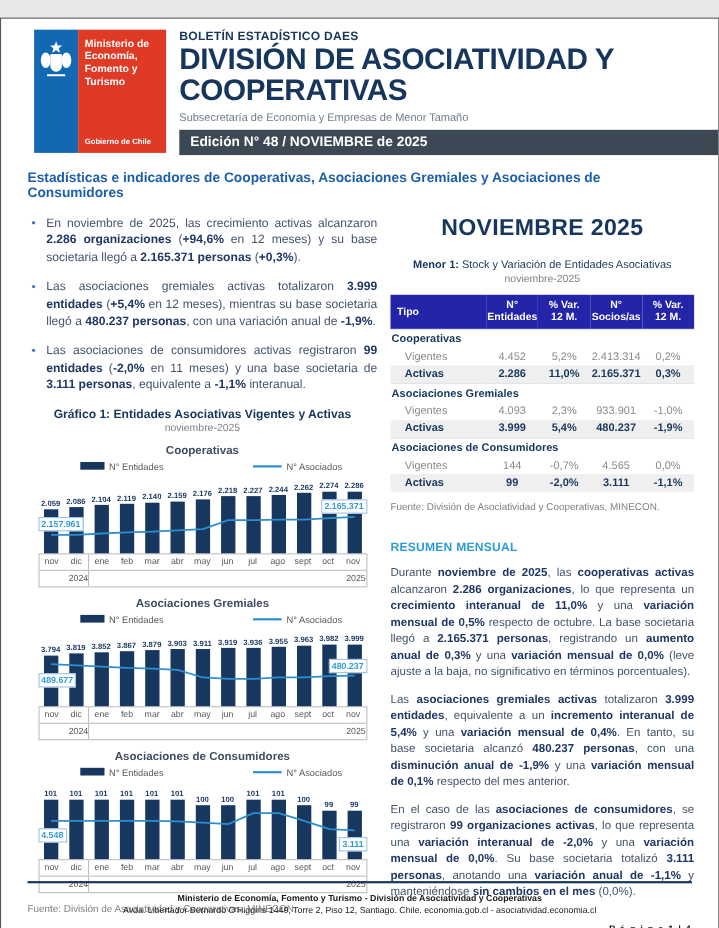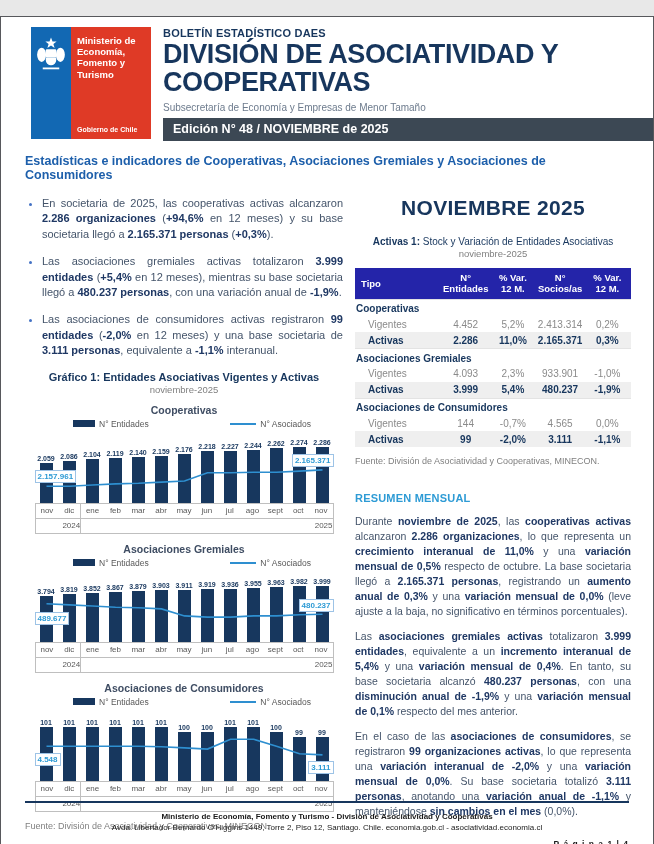--- a/index.html
+++ b/index.html
@@ -113,23 +113,23 @@
       <div class="edition-bar">Edición N° 48 / NOVIEMBRE de 2025</div>
     </div>
   </div>
 
   <div class="intro">Estadísticas e indicadores de Cooperativas, Asociaciones Gremiales y Asociaciones de Consumidores</div>
 
   <div class="columns">
 
     <div class="col-left">
       <ul class="bullets">
-        <li><span>En societaria de 2025, las cooperativas activas alcanzaron </span><b>2.286 organizaciones</b><span> (</span><b>+94,6%</b><span> en 12 meses) y su base societaria llegó a </span><b>2.165.371 personas</b><span> (</span><b>+0,3%</b><span>).</span></li>
+        <li><span>En noviembre de 2025, las crecimiento activas alcanzaron </span><b>2.286 organizaciones</b><span> (</span><b>+94,6%</b><span> en 12 meses) y su base societaria llegó a </span><b>2.165.371 personas</b><span> (</span><b>+0,3%</b><span>).</span></li>
         <li><span>Las asociaciones gremiales activas totalizaron </span><b>3.999 entidades</b><span> (</span><b>+5,4%</b><span> en 12 meses), mientras su base societaria llegó a </span><b>480.237 personas</b><span>, con una variación anual de </span><b>-1,9%</b><span>.</span></li>
-        <li><span>Las asociaciones de consumidores activas registraron </span><b>99 entidades</b><span> (</span><b>-2,0%</b><span> en 12 meses) y una base societaria de </span><b>3.111 personas</b><span>, equivalente a </span><b>-1,1%</b><span> interanual.</span></li>
+        <li><span>Las asociaciones de consumidores activas registraron </span><b>99 entidades</b><span> (</span><b>-2,0%</b><span> en 11 meses) y una base societaria de </span><b>3.111 personas</b><span>, equivalente a </span><b>-1,1%</b><span> interanual.</span></li>
       </ul>
 
       <div class="charts-heading">
         <div class="main">Gráfico 1: Entidades Asociativas Vigentes y Activas</div>
         <div class="sub">noviembre-2025</div>
       </div>
 
       <div class="chart">
         <div class="chart-title">Cooperativas</div>
         <div class="legend">
@@ -332,21 +332,21 @@
               <span>2025</span>
             </div>
           </div>
       </div>
 
       <div class="fuente">Fuente: División de Asociatividad y Cooperativas, MINECON.</div>
     </div>
 
     <div class="col-right">
       <div class="month-title">NOVIEMBRE 2025</div>
-      <div class="table-title"><b>Activas 1:</b><span> Stock y Variación de Entidades Asociativas</span></div>
+      <div class="table-title"><b>Menor 1:</b><span> Stock y Variación de Entidades Asociativas</span></div>
       <div class="table-sub">noviembre-2025</div>
 
       <table class="stats">
         <thead>
           <tr>
             <th>Tipo</th>
             <th>N°
 Entidades</th>
             <th>% Var.
 12 M.</th>

